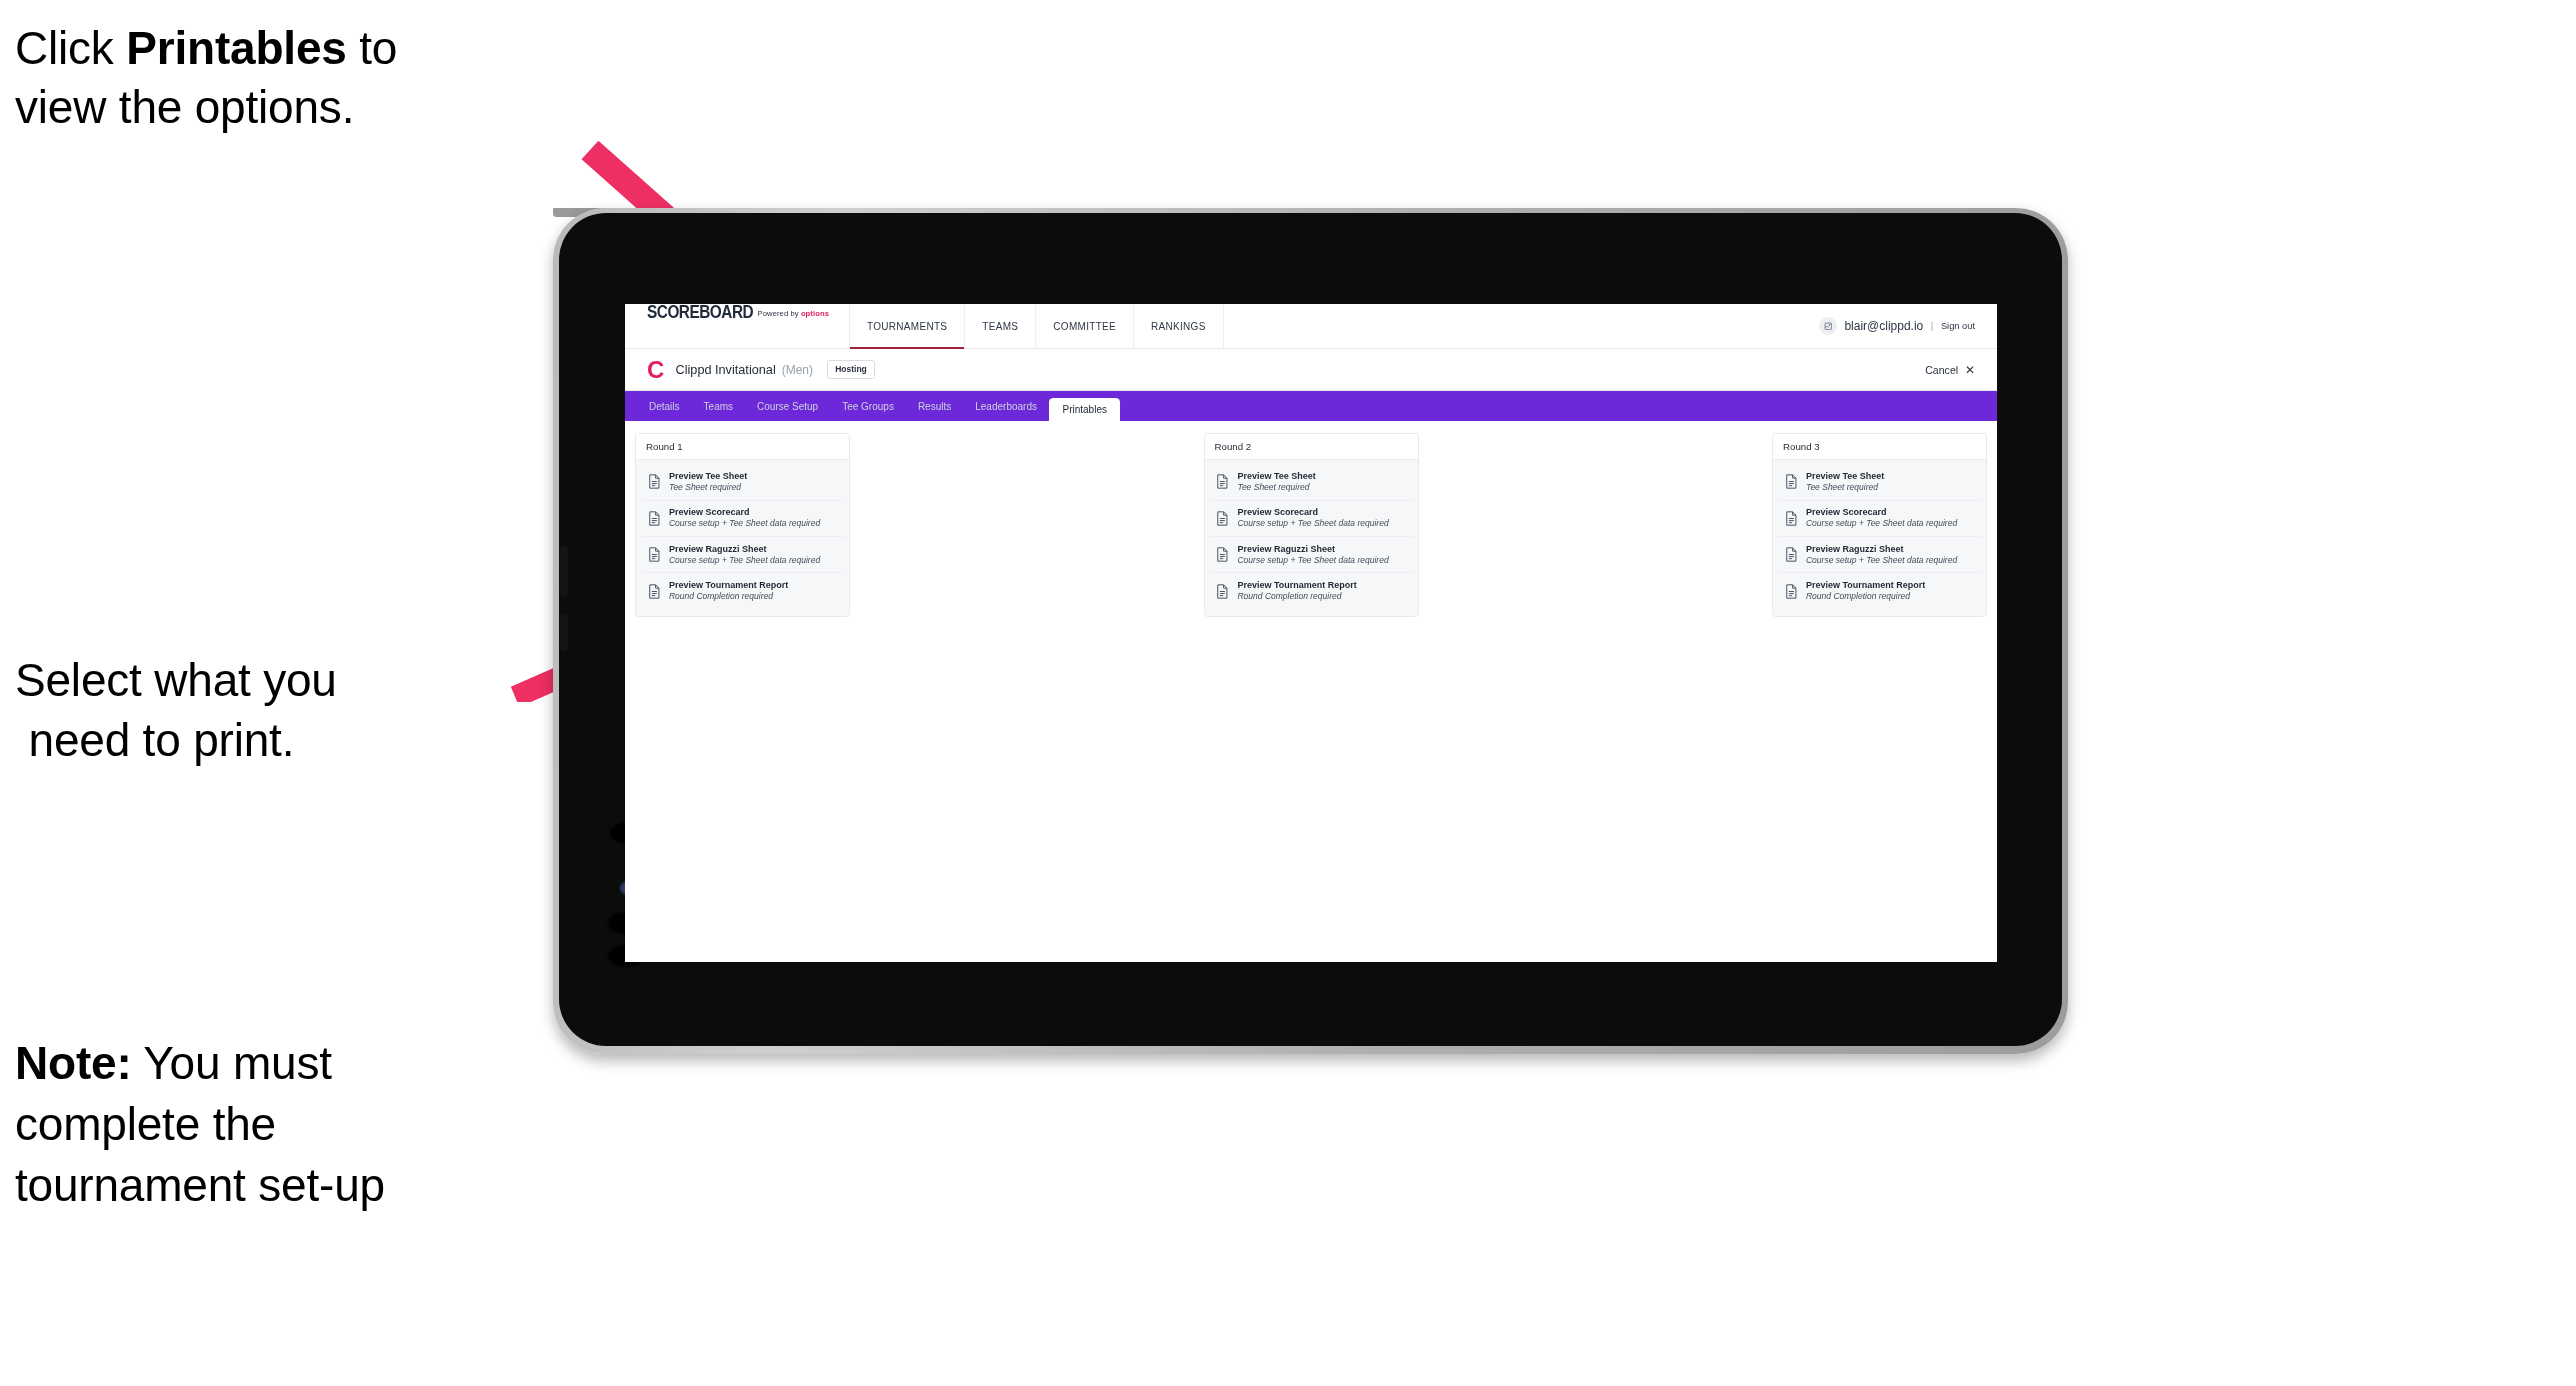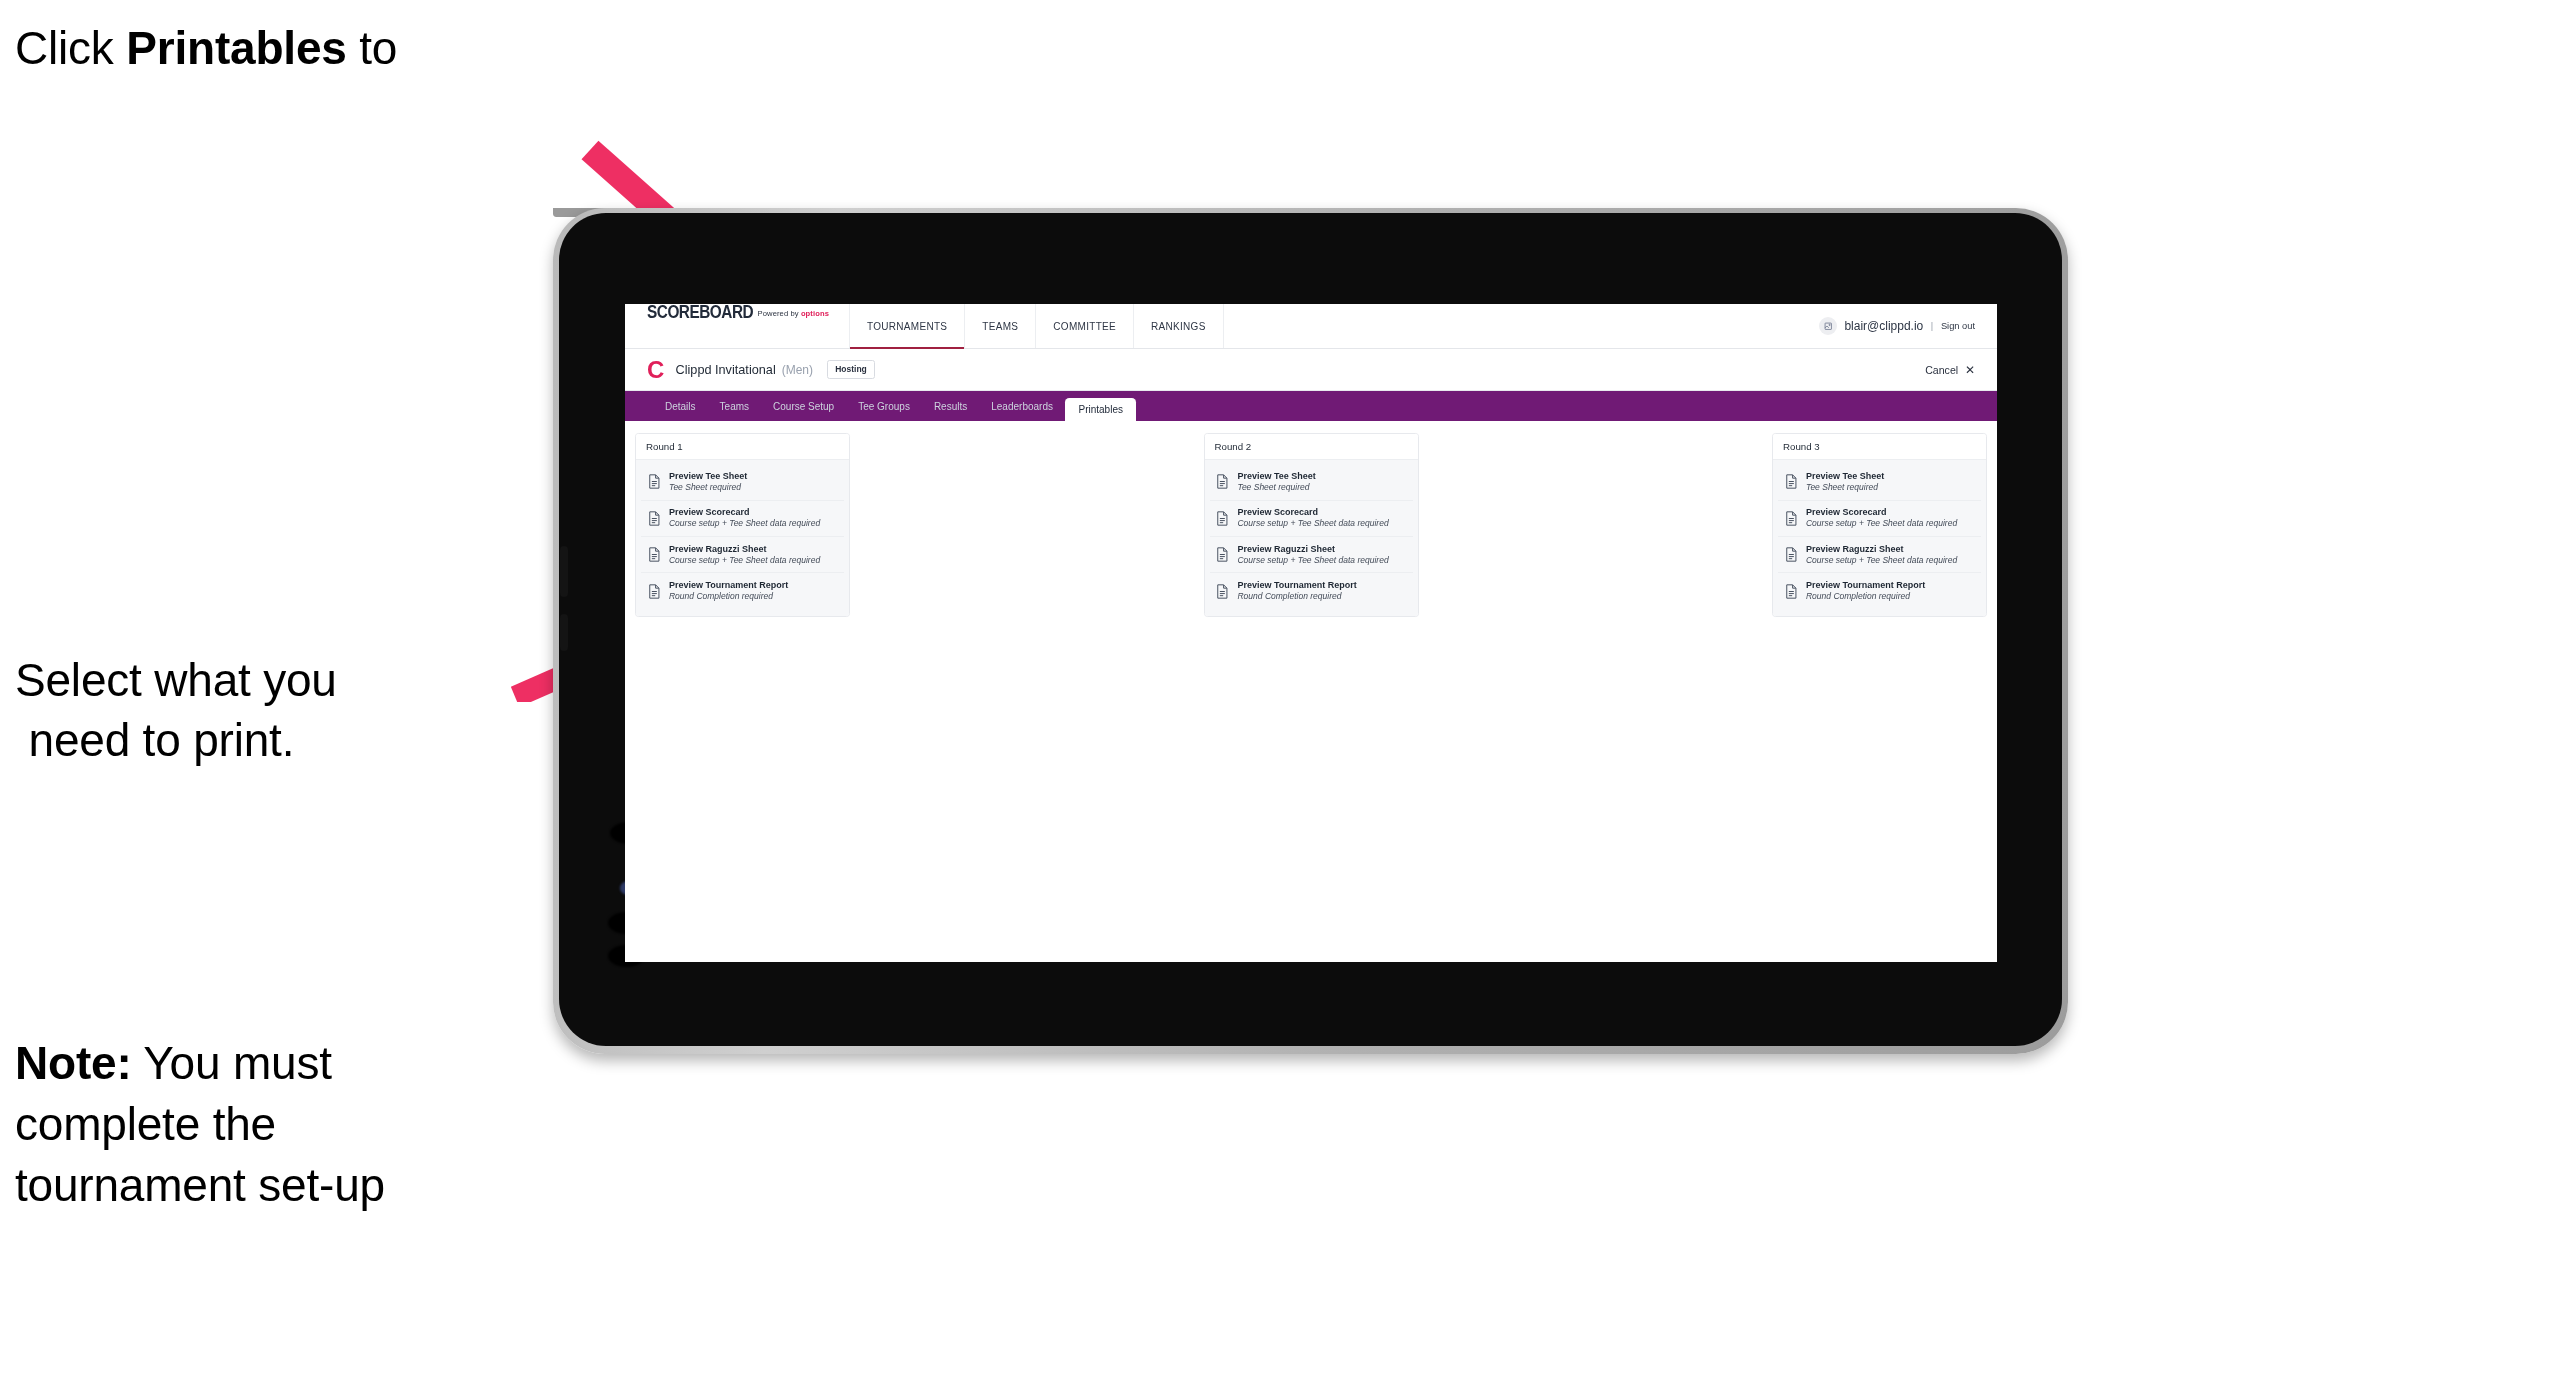--- a/index.html
+++ b/index.html
@@ -223,24 +223,24 @@
   #title-spacer { flex: 1; }
   #cancel-btn {
     display: flex; align-items: center; gap: 6.8px;
     font-size: 10.6px; color: #2b3240;
   }
   #cancel-x { font-size: 12px; line-height: 1; }
 
   
   #tabbar {
     height: 30px;
-    background: #701a75;
+    background: #6d28d9;
     display: flex;
     align-items: flex-end;
-    padding-left: 28px;
+    padding-left: 12px;
     gap: 0;
   }
   .tab {
     font-size: 10px;
     color: #cdd3de;
     padding: 0 12px;
     height: 22px;
     line-height: 22px;
     margin-bottom: 3.4px;
     white-space: nowrap;
@@ -313,20 +313,21 @@
     color: #434b58;
     line-height: 1.15;
     white-space: nowrap;
   }
 </style>
 </head>
 <body>
 
 <div class="annot" id="annot-click">
   <span><span>Click </span><b>Printables</b><span> to</span></span>
+  <div>view the options.</div>
 </div>
 
 <div class="annot" id="annot-select">
   <div>Select what you</div>
   <span class="ln2">need to print.</span>
 </div>
 
 <div class="annot" id="annot-note">
   <span><b>Note:</b><span> You must</span></span>
   <div>complete the</div>

